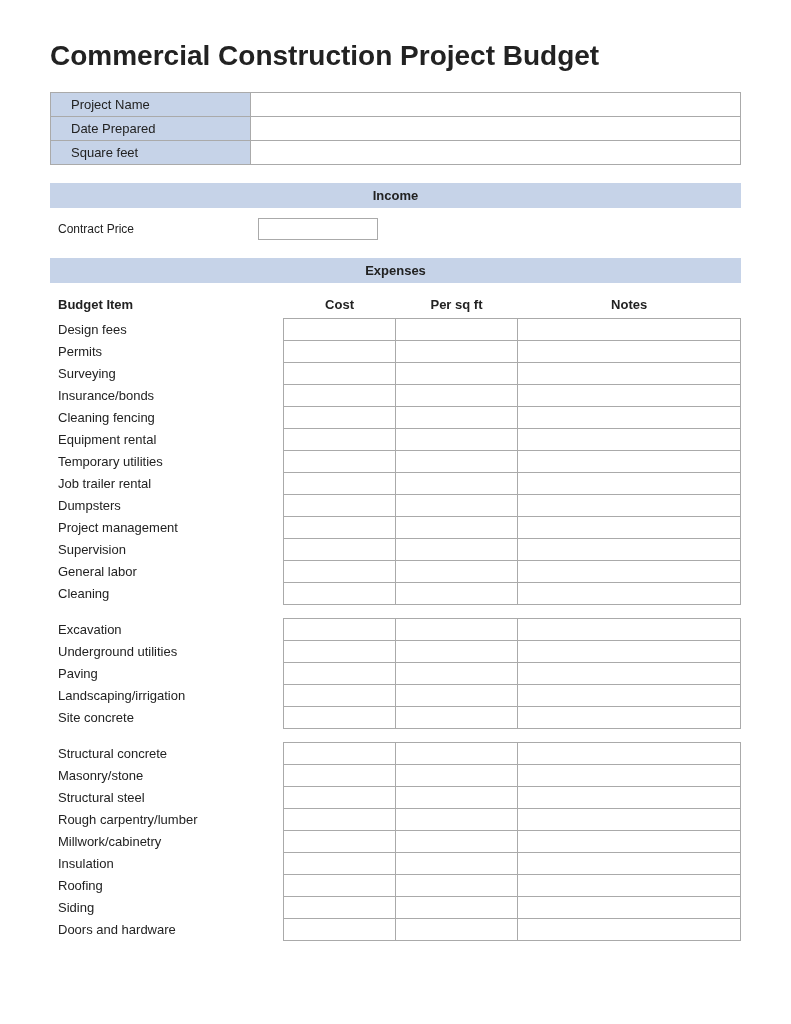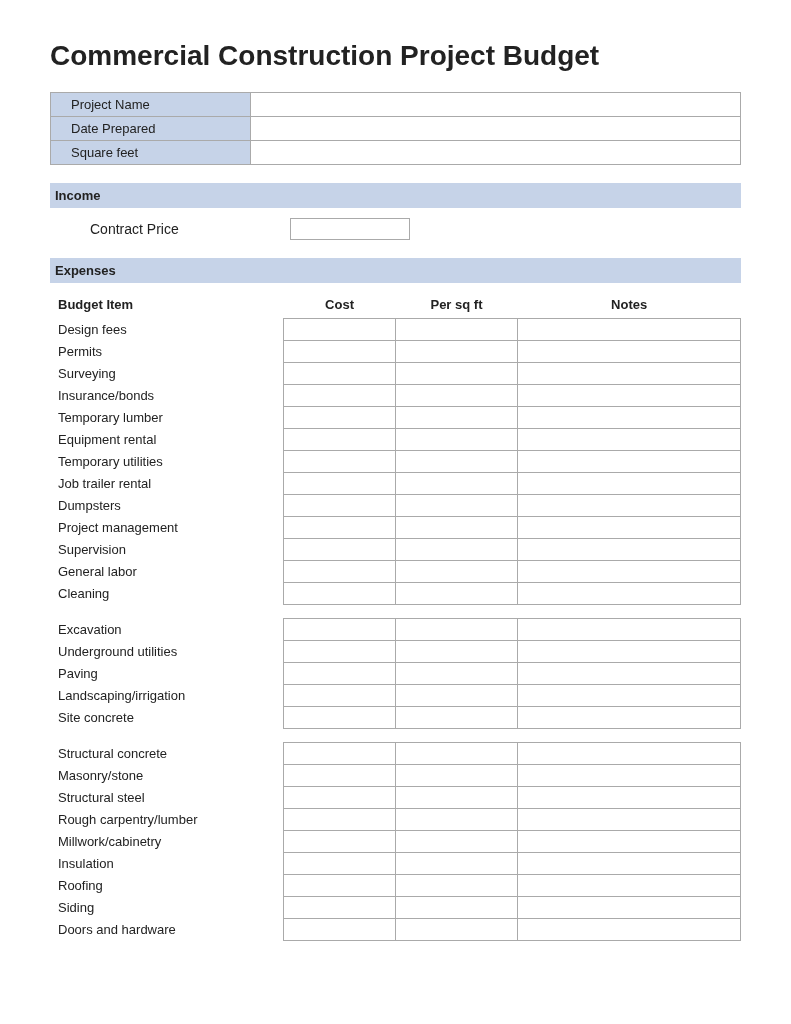--- a/index.html
+++ b/index.html
@@ -33,39 +33,39 @@
       width: 200px;
       font-size: 13px;
       padding-left: 20px;
     }
     .info-table td:last-child {
       background: #fff;
     }
     
     .section-header {
       background: #c6d3e8;
+      text-align: center;
       font-weight: bold;
       padding: 5px;
       margin-bottom: 10px;
       font-size: 13px;
     }
     
     .income-section {
       margin-bottom: 18px;
     }
     .income-row {
       display: flex;
       align-items: center;
       margin-top: 8px;
       margin-left: 8px;
     }
     .income-label {
       width: 200px;
-      font-size: 14px;
-      margin-left: 32px;
+      font-size: 12px;
     }
     .income-box {
       border: 1px solid #aaa;
       width: 120px;
       height: 22px;
     }
     
     .expenses-section {
       margin-bottom: 18px;
     }
@@ -176,21 +176,21 @@
         <td class="persqft-cell"></td>
         <td class="notes-cell"></td>
       </tr>
         <tr>
         <td class="item-label">Insurance/bonds</td>
         <td class="cost-cell"></td>
         <td class="persqft-cell"></td>
         <td class="notes-cell"></td>
       </tr>
         <tr>
-        <td class="item-label">Temporary lumber</td>
+        <td class="item-label">Cleaning fencing</td>
         <td class="cost-cell"></td>
         <td class="persqft-cell"></td>
         <td class="notes-cell"></td>
       </tr>
         <tr>
         <td class="item-label">Equipment rental</td>
         <td class="cost-cell"></td>
         <td class="persqft-cell"></td>
         <td class="notes-cell"></td>
       </tr>

